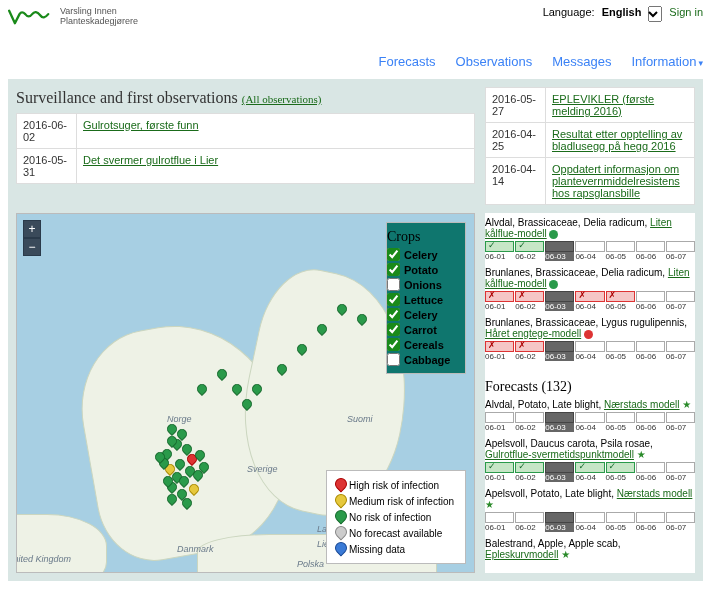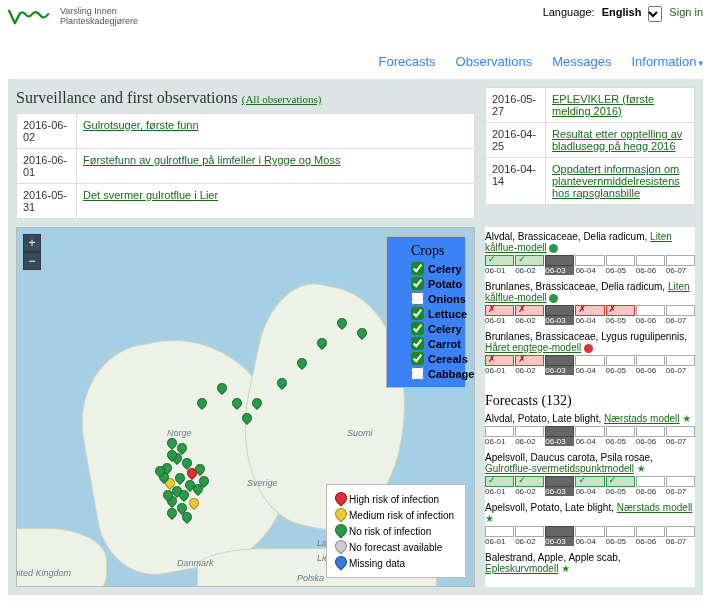--- a/index.html
+++ b/index.html
@@ -21,21 +21,21 @@
   .panel-title { font-family: Georgia, serif; font-size: 16px; color: #333; padding: 2px 0 6px; }
   .panel-title a { font-size: 11px; color: #1a6b1a; text-decoration: underline; }
   .obs-table, .msg-table { width: 100%; border-collapse: collapse; background: #fff; }
   .obs-table td, .msg-table td { border: 1px solid #ddd; padding: 5px 6px; vertical-align: top; font-size: 11px; }
   .obs-table td.date, .msg-table td.date { width: 60px; color: #333; }
   .obs-table a, .msg-table a { color: #1a6b1a; text-decoration: underline; text-align: right; }
   .map-row { display: flex; gap: 10px; background: #d9e6e4; padding: 0 8px 8px; }
   .map-wrap { position: relative; flex: 1; height: 360px; background: #a7cfe3; overflow: hidden; border: 1px solid #bbb; }
   .zoom { position: absolute; top: 6px; left: 6px; display: flex; flex-direction: column; }
   .zoom button { width: 18px; height: 18px; background: #3a4a5a; color: #fff; border: 1px solid #2a3a4a; font-size: 12px; line-height: 14px; cursor: pointer; }
-  .crops-panel { position: absolute; top: 8px; right: 8px; background: #3b82f6; border: 1px solid #bbb; padding: 6px 24px; font-size: 11px; width: 80px; }
+  .crops-panel { position: absolute; top: 8px; right: 8px; background: #0f766e; border: 1px solid #bbb; padding: 6px 0; font-size: 11px; width: 80px; }
   .crops-panel .ctitle { font-family: Georgia, serif; font-size: 14px; margin-bottom: 2px; }
   .crop-row { display: flex; align-items: center; gap: 4px; padding: 1px 0; }
   .crop-row input { accent-color: #1a8a1a; }
   .legend-panel { position: absolute; bottom: 8px; right: 8px; background: #fff; border: 1px solid #bbb; padding: 6px 8px; font-size: 10px; width: 140px; }
   .legend-row { display: flex; align-items: center; gap: 4px; padding: 1px 0; }
   .pin { width: 10px; height: 14px; position: relative; display: inline-block; }
   .pin::before { content:""; position:absolute; top:0; left:0; width:10px; height:10px; border-radius:50% 50% 50% 0; transform: rotate(-45deg); }
   .pin.red::before { background:#d33; border:1px solid #a00;}
   .pin.yellow::before { background:#e6c83c; border:1px solid #aa8a00;}
   .pin.green::before { background:#2a9a4a; border:1px solid #176b2e;}
@@ -103,24 +103,20 @@
       <span>Surveillance and first observations</span>
       <a href="#">(All observations)</a>
     </div>
     <table class="obs-table">
       <tbody id="obs-body">
             <tr>
               <td class="date">2016-06-02</td>
               <td><a href="#">Gulrotsuger, første funn</a></td>
             </tr>
             <tr>
-              <td class="date">2016-06-01</td>
-              <td><a href="#">Førstefunn av gulrotflue på limfeller i Rygge og Moss</a></td>
-            </tr>
-            <tr>
               <td class="date">2016-05-31</td>
               <td><a href="#">Det svermer gulrotflue i Lier</a></td>
             </tr>
           </tbody>
     </table>
   </div>
   <div class="right-col">
     <table class="msg-table">
       <tbody id="msg-body">
             <tr>

